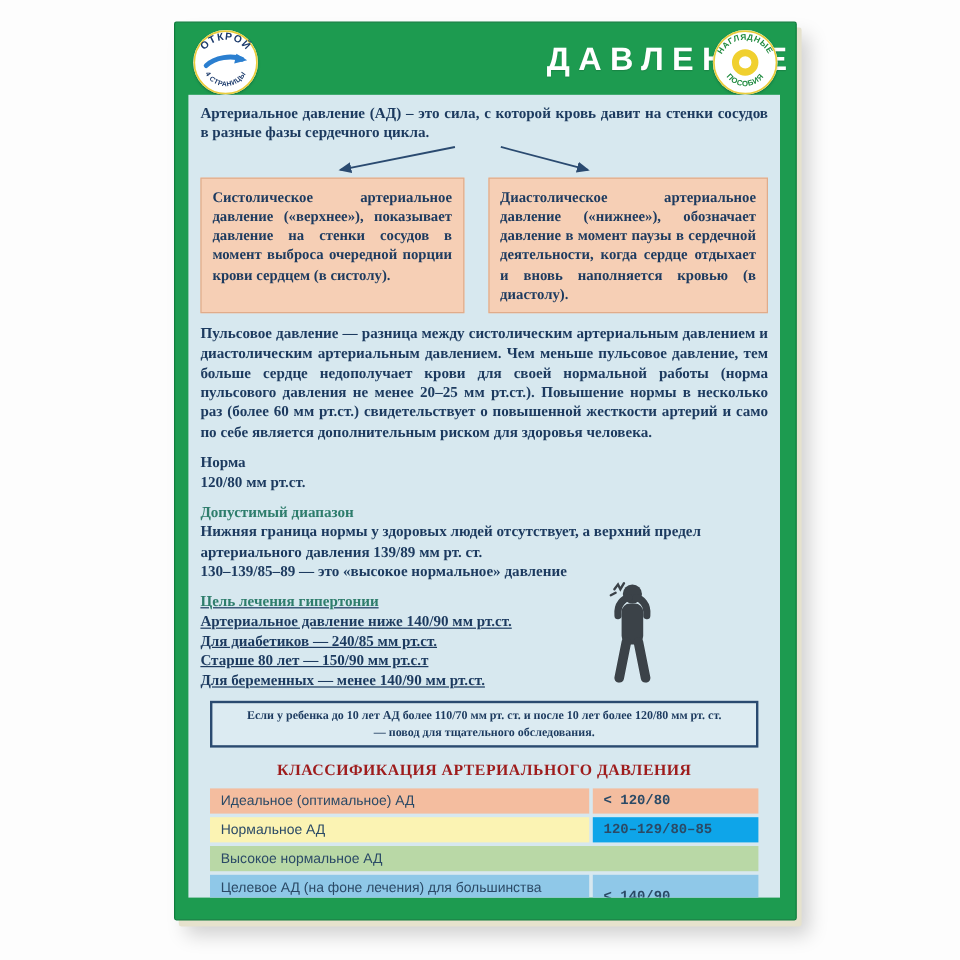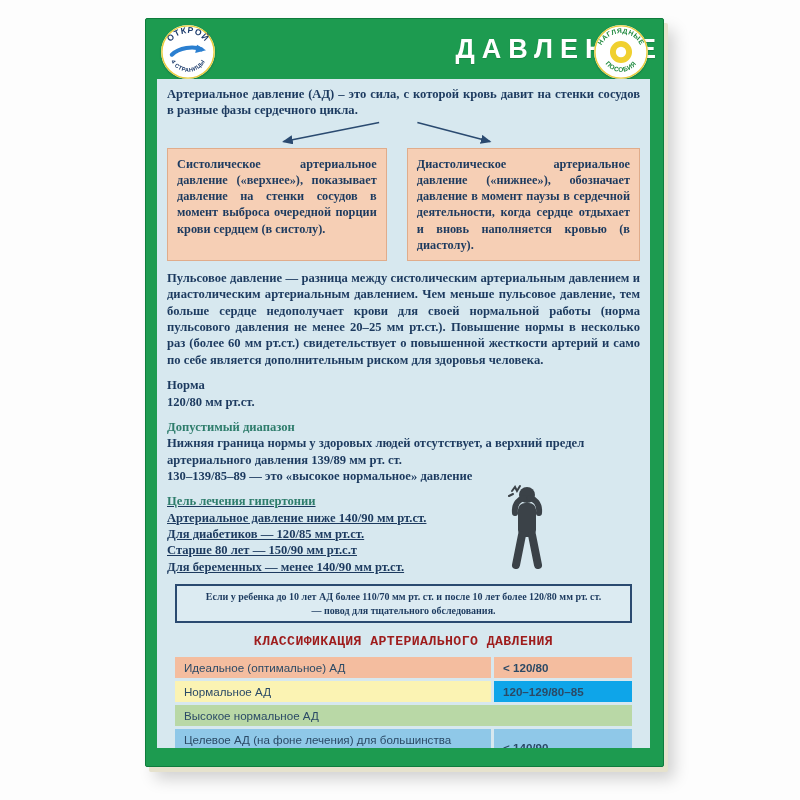--- a/index.html
+++ b/index.html
@@ -53,31 +53,31 @@
   .block{margin-top:9px;}
   .teal{color:#2e7d6c;}
   .goal-section{position:relative;text-decoration:underline;}
   .person{position:absolute;right:88px;top:-10px;height:86px;width:54px;}
   .notebox{
     margin:9px 8px 0 8px;border:2px solid #2a4a70;background:#dcebf2;
     text-align:center;padding:4px 26px;font-size:10px;line-height:1.35;
   }
   .tbl-title{
     margin-top:10px;text-align:center;color:#9e1c1c;font-weight:bold;
-    font-size:13.2px;letter-spacing:.4px;font-family:Liberation Mono, monospace;
+    font-size:13.2px;letter-spacing:.4px;
   }
   .bp-table{margin-top:7px;padding:0 8px;font-family:"Liberation Sans",sans-serif;}
   .bp-row{display:flex;gap:3px;margin-bottom:3px;}
   .bp-label{
     flex:1;padding:3px 9px;font-size:11.6px;color:#2b4a66;font-weight:normal;
     display:flex;align-items:center;
   }
   .bp-value{
     width:138px;padding:3px 9px;font-size:11.6px;color:#2b4a66;
-    display:flex;align-items:center;box-sizing:border-box;
+    display:flex;align-items:center;box-sizing:border-box;font-family:Liberation Mono, monospace;
   }
 </style>
 </head>
 <body>
 
 <div class="card">
 
   <div class="header">
     <div class="poster-title">ДАВЛЕНИЕ</div>
   </div>
@@ -147,21 +147,21 @@
 
     <div class="block">
       <div class="teal">Допустимый диапазон</div>
       <div>Нижняя граница нормы у здоровых людей отсутствует, а верхний предел артериального давления 139/89 мм рт. ст.</div>
       <div>130–139/85–89 — это «высокое нормальное» давление</div>
     </div>
 
     <div class="block goal-section">
       <div class="teal">Цель лечения гипертонии</div>
       <div>Артериальное давление ниже 140/90 мм рт.ст.</div>
-      <div>Для диабетиков — 120/85 мм рт.ст.</div>
+      <div>Для диабетиков — 240/85 мм рт.ст.</div>
       <div>Старше 80 лет — 150/90 мм рт.с.т</div>
       <div>Для беременных — менее 140/90 мм рт.ст.</div>
       <svg class="person" viewBox="0 0 54 86">
         <g stroke="#3b4248" fill="none" stroke-linecap="round">
           <path d="M14,8 l3,-4 l2,4 l3,-5" stroke-width="2"></path>
           <path d="M11,13 l4,-2" stroke-width="2"></path>
         </g>
         <circle cx="29" cy="12" r="8" fill="#3b4248"></circle>
         <path d="M17,30 C16,20 22,16 26,15" stroke="#3b4248" stroke-width="6" fill="none" stroke-linecap="round"></path>
         <path d="M41,30 C42,20 36,16 32,15" stroke="#3b4248" stroke-width="6" fill="none" stroke-linecap="round"></path>

